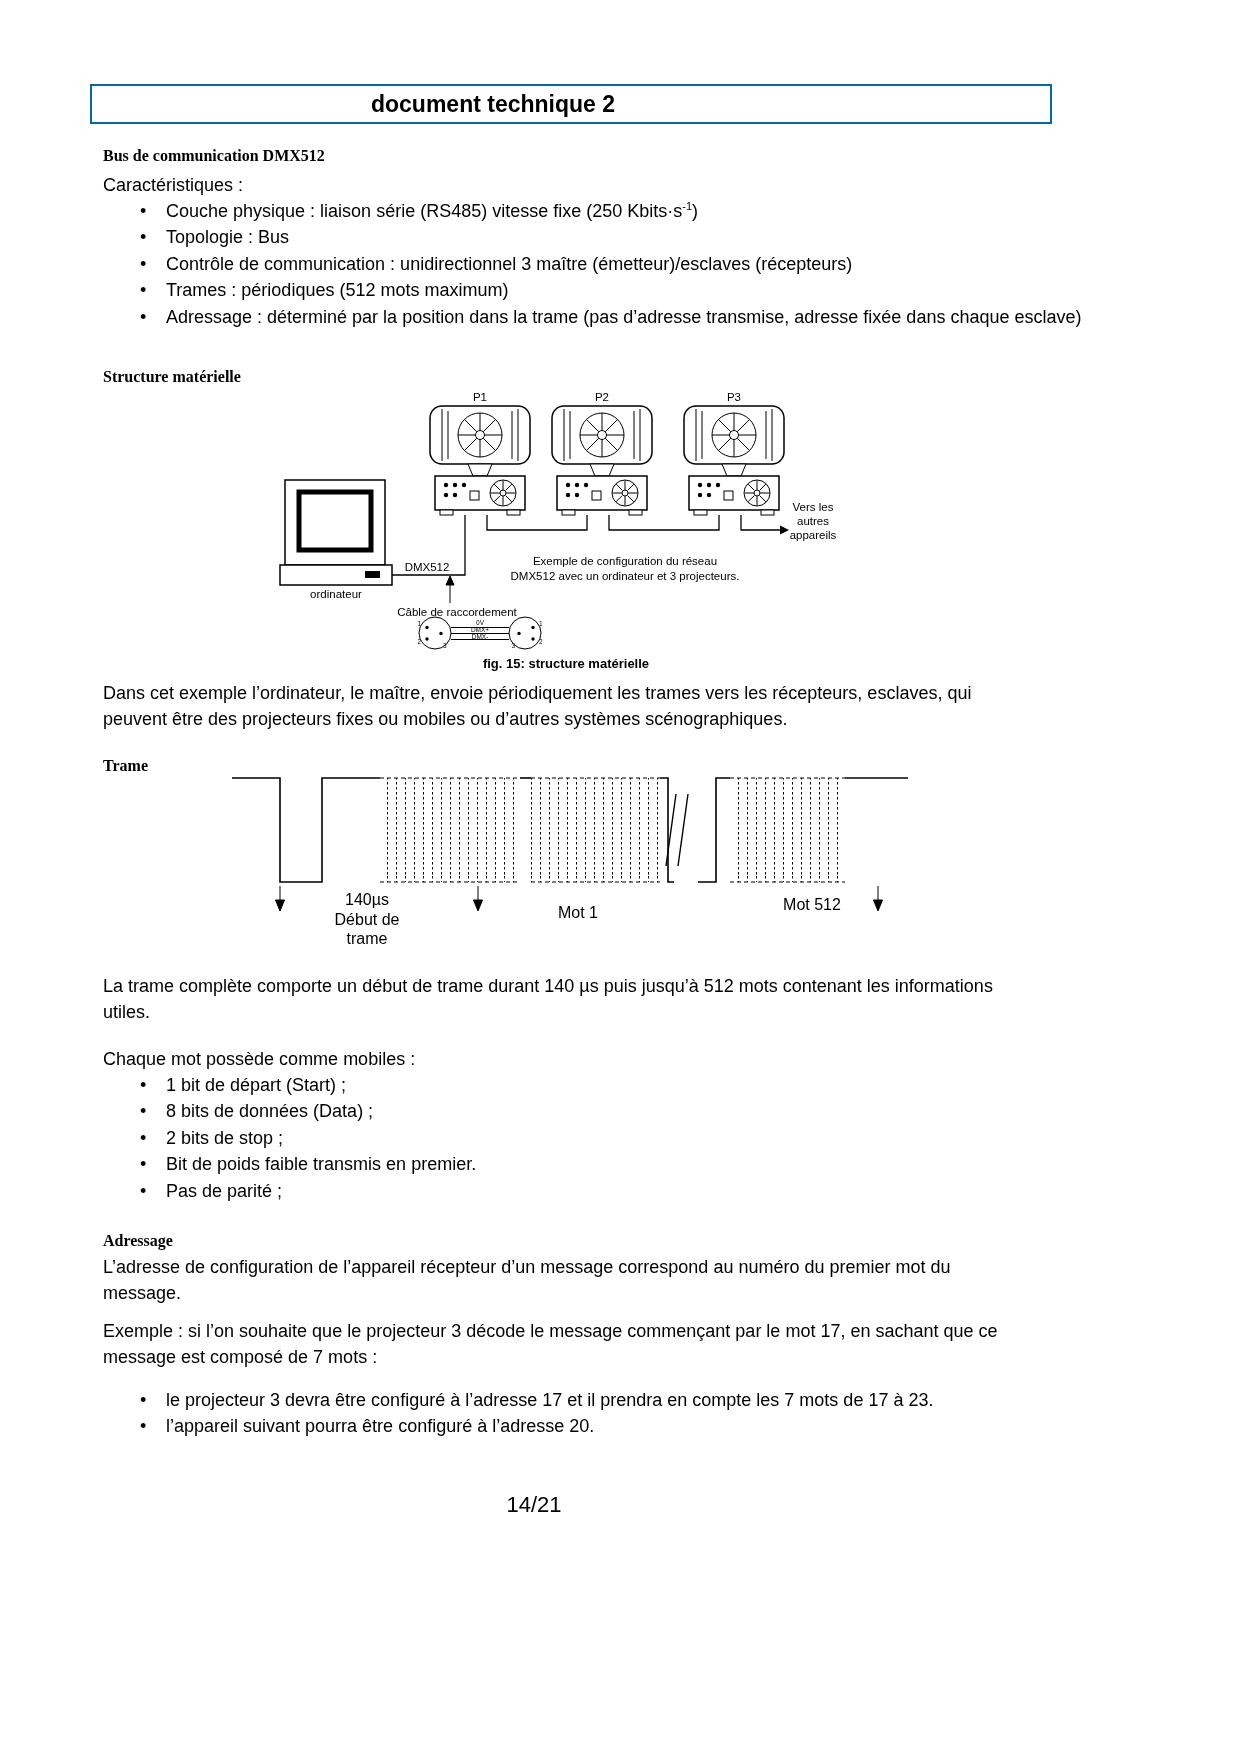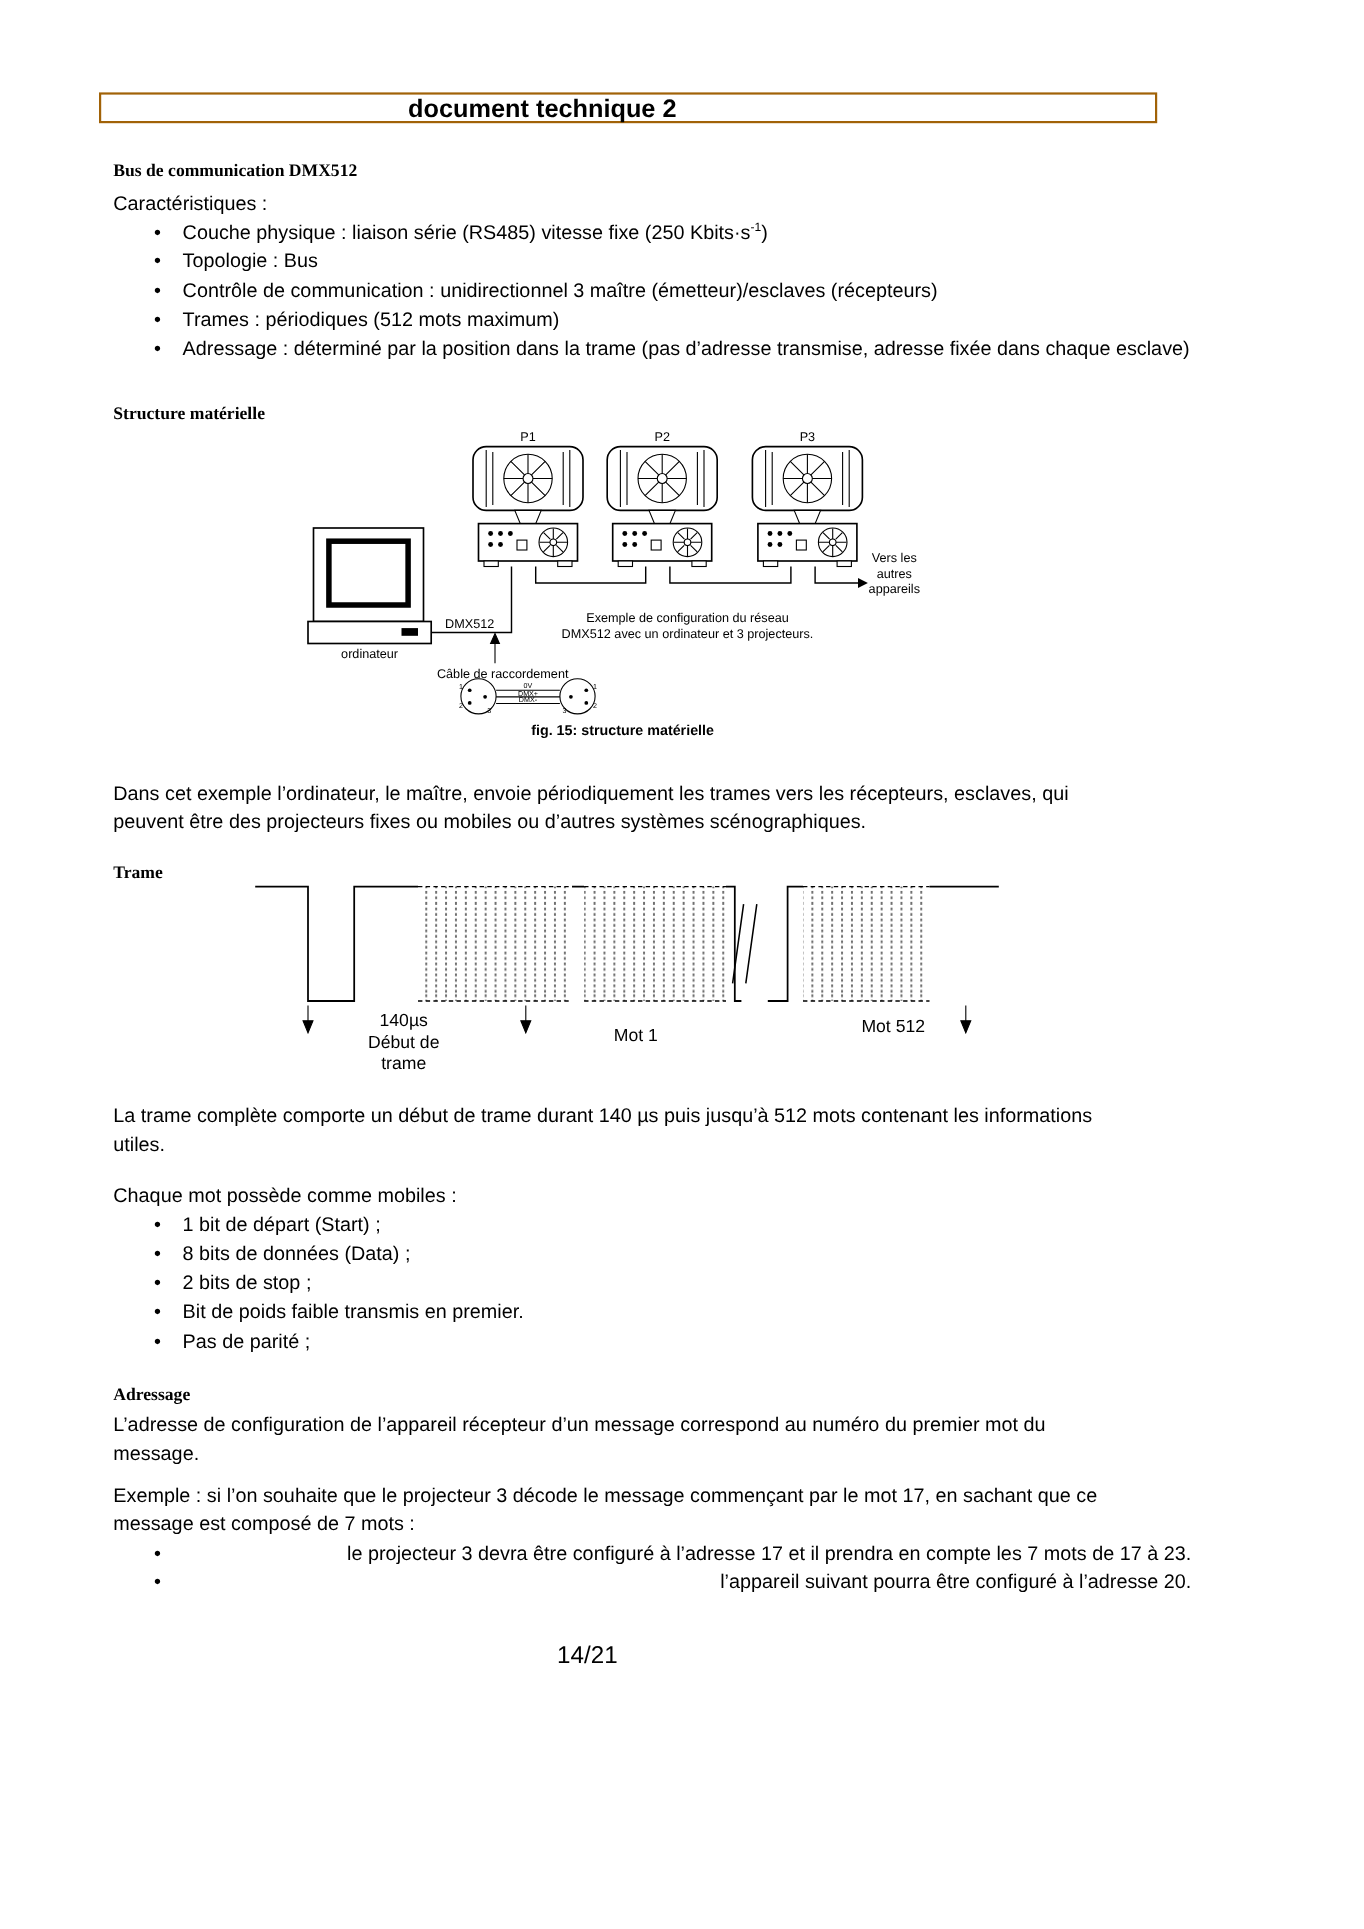--- a/index.html
+++ b/index.html
@@ -3,42 +3,42 @@
 <meta charset="utf-8">
 <title>Document</title>
 <style>
   * { margin:0; padding:0; box-sizing:border-box; }
   html,body { background:#fff; }
   body {
     width:1240px; height:1754px; position:relative; overflow:hidden;
     font-family:"Liberation Sans", sans-serif; color:#000;
   }
   .title-box {
-    position:absolute; top:84px; left:90px; width:962px; height:28px;
-    border:2px solid #a16207; display:flex; align-items:center; justify-content:center;
+    position:absolute; top:84px; left:90px; width:962px; height:40px;
+    border:2px solid #0369a1; display:flex; align-items:center; justify-content:center;
   }
   .doc-title { font-size:23px; font-weight:bold; transform:translateX(-78px); }
   .content { position:absolute; top:143px; left:103px; width:990px; }
   h2 { font-size:16px; font-weight:bold; line-height:26px;font-family:Liberation Serif, serif; }
   p { font-size:18px; line-height:26px; max-width:905px; }
   ul.bullets { list-style:none; padding-left:63px; max-width:980px; }
   ul.bullets li { position:relative; font-size:18px; line-height:26.4px; }
   ul.bullets li::before { content:"•"; position:absolute; left:-26px; top:0; font-size:18px; }
   sup.sup { font-size:11px; vertical-align:super; line-height:0; }
   .mt-intro { margin-top:3px; }
   .h2-structure { margin-top:34px; }
   .structure-svg { display:block; margin:0 0 0 172px; }
-  .p-dans { margin-top:28px; }
+  .p-dans { margin-top:0; }
   .h2-trame { margin-top:21px; }
   .trame-svg { display:block; margin:-7px 0 0 127px; }
   .p-latrame { margin-top:23px; }
   .p-format { margin-top:21px; }
   .h2-adressage { margin-top:24px; }
   .p-adr2 { margin-top:12px; }
-  .ul-adr { margin-top:1px;text-align:right; }
+  .ul-adr { margin-top:17px; }
   .footer {
     position:absolute; top:1492px; left:0; width:1040px;
     text-align:center; font-size:22px;margin-left:14px;
   }
   svg text { font-family:"Liberation Sans", sans-serif; fill:#000; }
   svg .t11 { font-size:11.5px; }
   svg .t7  { font-size:6.5px; }
   svg .t13 { font-size:13px; font-weight:bold; }
   svg .t16 { font-size:16px; }
 </style>

